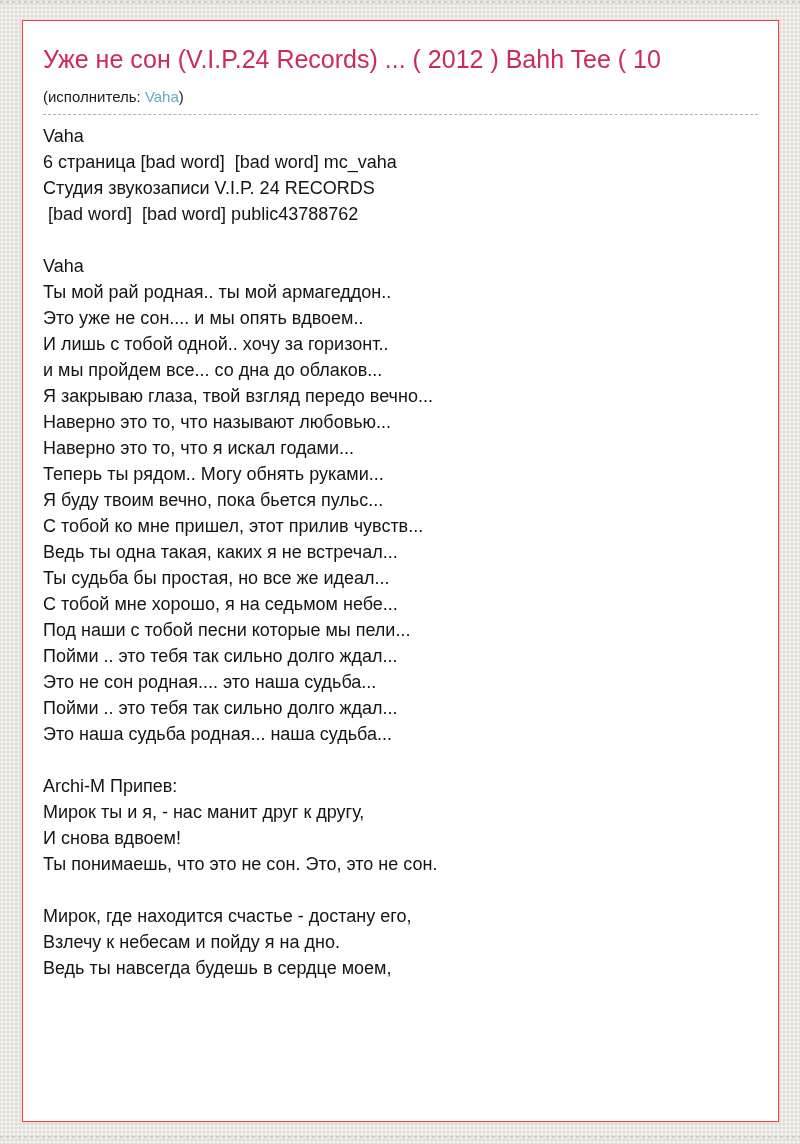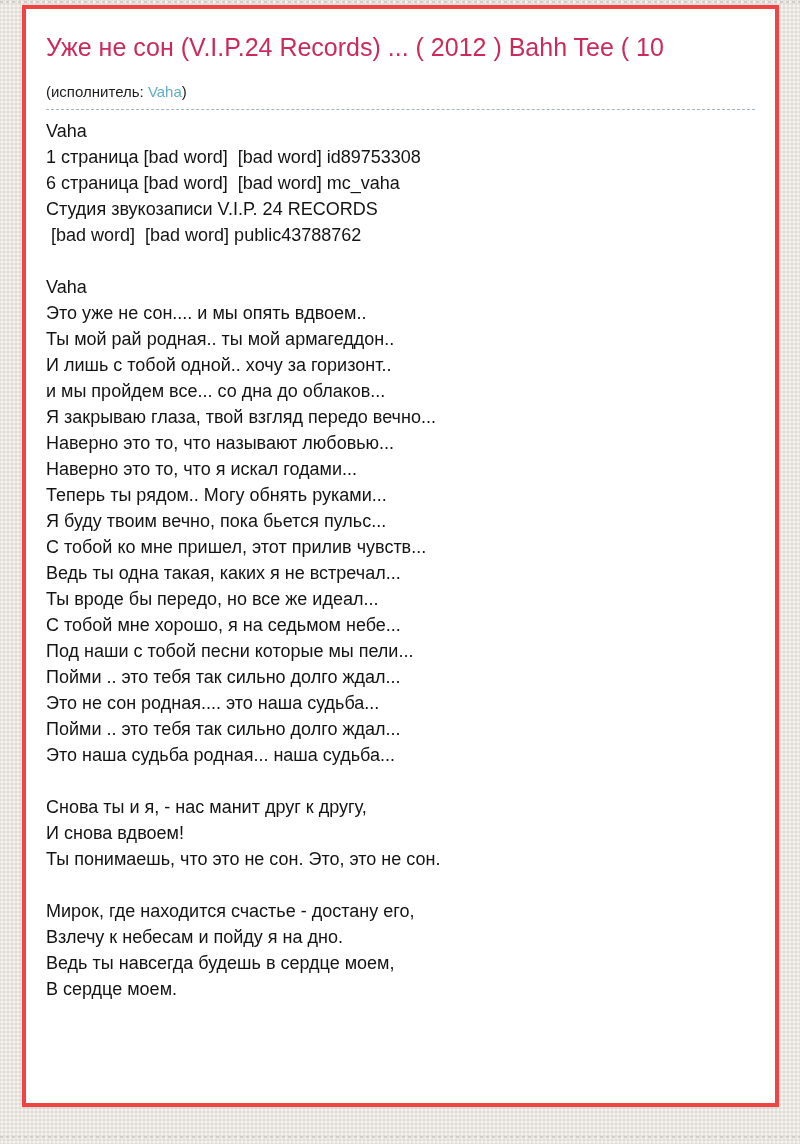--- a/index.html
+++ b/index.html
@@ -21,37 +21,37 @@
     background-size:4px 4px;
     background-position:0 0,2px 2px;
   }
   .edge-dots{
     position:absolute;left:0;width:800px;height:2px;
     background-image:repeating-linear-gradient(90deg,#d2cec7 0 3px,rgba(0,0,0,0) 3px 6px);
   }
   .edge-dots.top{top:1px;}
   .edge-dots.bottom{bottom:6px;}
   .card{
-    position:absolute;left:22px;top:5px;width:757px;height:1102px;
+    position:absolute;left:22px;top:20px;width:757px;height:1102px;
     box-sizing:border-box;
     background:var(--card-background);
-    border:4px solid #ef4444;
+    border:1px solid #ef4444;
     box-shadow:0 1px 2px rgba(0,0,0,0.06);
     padding:23px 20px 0 20px;
   }
   .title{
     margin:0;
     font-size:25px;
     font-weight:400;
     line-height:30px;
     color:var(--title);
     white-space:nowrap;
   }
   .subtitle{
-    margin-top:20px;
+    margin-top:13px;
     font-size:15px;
     line-height:20px;
     color:#1d1d1d;
     padding-bottom:7px;
     border-bottom:1px dashed var(--divider);
   }
   .artist-link{
     color:var(--artist-link);
     text-decoration:none;
     cursor:pointer;
@@ -70,49 +70,48 @@
 </head>
 <body>
 
 <div class="edge-dots top"></div>
 
 <div class="card">
   <h1 class="title">Уже не сон (V.I.P.24 Records) ... ( 2012 ) Bahh Tee ( 10</h1>
   <div class="subtitle"><span>(исполнитель: </span><a class="artist-link">Vaha</a><span>)</span></div>
   <div class="lyrics">
       <div class="lyric-line">Vaha</div>
-      <div class="lyric-line">1 страница [bad word]  [bad word] id89753308</div>
       <div class="lyric-line">6 страница [bad word]  [bad word] mc_vaha</div>
       <div class="lyric-line">Студия звукозаписи V.I.P. 24 RECORDS</div>
       <div class="lyric-line"> [bad word]  [bad word] public43788762</div>
       <div class="lyric-line">&nbsp;</div>
       <div class="lyric-line">Vaha</div>
+      <div class="lyric-line">Ты мой рай родная.. ты мой армагеддон..</div>
       <div class="lyric-line">Это уже не сон.... и мы опять вдвоем..</div>
-      <div class="lyric-line">Ты мой рай родная.. ты мой армагеддон..</div>
       <div class="lyric-line">И лишь с тобой одной.. хочу за горизонт..</div>
       <div class="lyric-line">и мы пройдем все... со дна до облаков...</div>
       <div class="lyric-line">Я закрываю глаза, твой взгляд передо вечно...</div>
       <div class="lyric-line">Наверно это то, что называют любовью...</div>
       <div class="lyric-line">Наверно это то, что я искал годами...</div>
       <div class="lyric-line">Теперь ты рядом.. Могу обнять руками...</div>
       <div class="lyric-line">Я буду твоим вечно, пока бьется пульс...</div>
       <div class="lyric-line">С тобой ко мне пришел, этот прилив чувств...</div>
       <div class="lyric-line">Ведь ты одна такая, каких я не встречал...</div>
-      <div class="lyric-line">Ты вроде бы передо, но все же идеал...</div>
+      <div class="lyric-line">Ты судьба бы простая, но все же идеал...</div>
       <div class="lyric-line">С тобой мне хорошо, я на седьмом небе...</div>
       <div class="lyric-line">Под наши с тобой песни которые мы пели...</div>
       <div class="lyric-line">Пойми .. это тебя так сильно долго ждал...</div>
       <div class="lyric-line">Это не сон родная.... это наша судьба...</div>
       <div class="lyric-line">Пойми .. это тебя так сильно долго ждал...</div>
       <div class="lyric-line">Это наша судьба родная... наша судьба...</div>
       <div class="lyric-line">&nbsp;</div>
-      <div class="lyric-line">Снова ты и я, - нас манит друг к другу,</div>
+      <div class="lyric-line">Archi-M Припев:</div>
+      <div class="lyric-line">Мирок ты и я, - нас манит друг к другу,</div>
       <div class="lyric-line">И снова вдвоем!</div>
       <div class="lyric-line">Ты понимаешь, что это не сон. Это, это не сон.</div>
       <div class="lyric-line">&nbsp;</div>
       <div class="lyric-line">Мирок, где находится счастье - достану его,</div>
       <div class="lyric-line">Взлечу к небесам и пойду я на дно.</div>
       <div class="lyric-line">Ведь ты навсегда будешь в сердце моем,</div>
-      <div class="lyric-line">В сердце моем.</div>
     </div>
 </div>
 
 <div class="edge-dots bottom"></div>
 
 </body></html>

